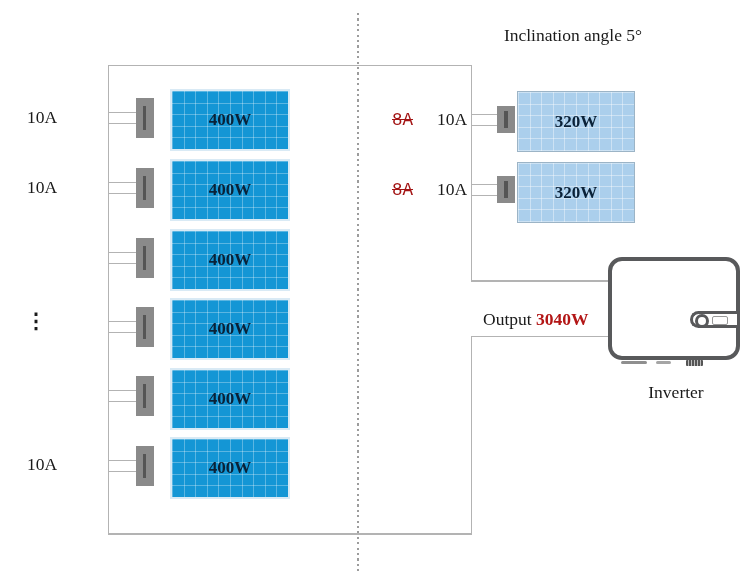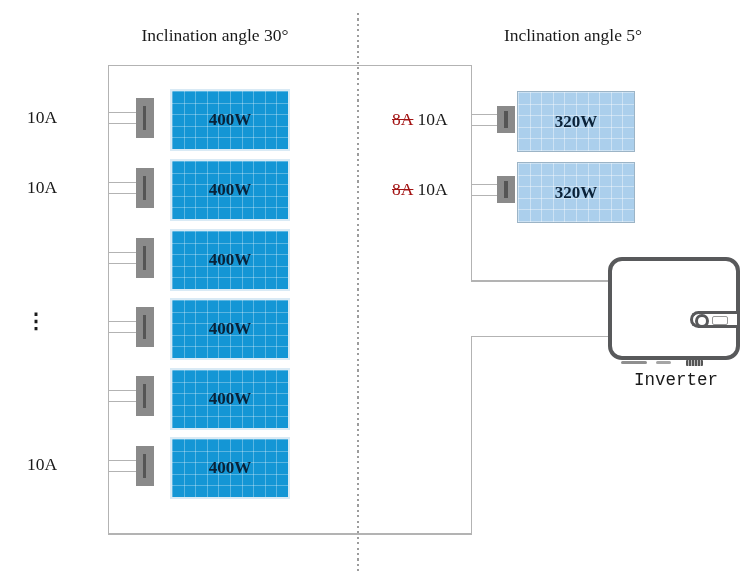--- a/index.html
+++ b/index.html
@@ -9,21 +9,21 @@
     height: 584px;
     background: #ffffff;
     font-family: "Liberation Serif", "DejaVu Serif", serif;
     color: var(--text, #1a1a1a);
     overflow: hidden;
   }
   .txt { position: absolute; white-space: nowrap; }
   .title { font-size: 17.5px; text-align: center; }
   .amp { font-size: 17.5px; text-align: center; }
   .amp-pair { font-size: 17.5px; }
-  .old-amp { color: var(--strike-red, #a31414); text-decoration: line-through; margin-right: 4px; }
+  .old-amp { color: var(--strike-red, #a31414); text-decoration: line-through; margin-right: 24px; font-family: Liberation Mono, monospace; }
   .ellipsis { font-size: 21px; font-weight: bold; text-align: center; line-height: 26px; }
 
   .wire { position: absolute; background: var(--wire, #b3b3b3); }
 
   .sep-dotted {
     position: absolute; left: 357px; top: 13px; width: 2px; height: 558px;
     background: repeating-linear-gradient(to bottom, var(--dotted-line, #9c9c9c) 0 2.2px, transparent 2.2px 5.4px);
   }
 
   .connector { position: absolute; background: var(--connector, #8a8a8a); }
@@ -80,21 +80,20 @@
   }
   .inv-mark { position: absolute; z-index: 1; }
   .output-line-label { font-size: 17.5px; }
   .output-value { font-weight: bold; color: var(--output-red, #b31616); }
 </style>
 </head>
 <body>
 
 <div id="canvas">
 
-  <div class="txt title" style="left:115px; top:25px; width:200px;">Inclination angle 30°</div>
   <div class="txt title" style="left:473px; top:25px; width:200px;">Inclination angle 5°</div>
 
   <div class="sep-dotted"></div>
 
   <div class="wire" style="left:108px; top:64.5px; width:363px; height:1.5px;"></div>
   <div class="wire" style="left:107.5px; top:65px; width:1.5px; height:469px;"></div>
   <div class="wire" style="left:108px; top:533px; width:364px; height:1.5px;"></div>
   <div class="wire" style="left:470.5px; top:65px; width:1.5px; height:216px;"></div>
   <div class="wire" style="left:471px; top:280px; width:137px; height:1.5px;"></div>
   <div class="wire" style="left:471px; top:335.5px; width:137px; height:1.5px;"></div>
@@ -175,23 +174,27 @@
   <div class="txt ellipsis" style="left:24px; top:308px; width:24px;">⋮</div>
   <div class="txt amp" style="left:24px; top:454px; width:36px;">10A</div>
 
   <div class="txt amp-pair" style="left:392px; top:109px;">
     <span class="old-amp">8A</span><span>10A</span>
   </div>
   <div class="txt amp-pair" style="left:392px; top:179px;">
     <span class="old-amp">8A</span><span>10A</span>
   </div>
 
+  <div class="txt output-line-label" style="left:483px; top:309px;">
+    <span>Output</span>
+    <span class="output-value">3040W</span>
+  </div>
 
   <div class="inverter-body"></div>
   <div class="inv-slot"></div>
   <div class="inv-led"></div>
   <div class="inv-display"></div>
   <div class="inv-mark" style="left:621px; top:361px; width:26px; height:3px; background:#8f8f8f; border-radius:2px;"></div>
   <div class="inv-mark" style="left:656px; top:361px; width:15px; height:2.5px; background:#a5a5a5; border-radius:2px;"></div>
   <div class="inv-mark" style="left:686px; top:359.5px; width:17px; height:6.5px; border-radius:1px; background:repeating-linear-gradient(90deg, #555555 0 1.5px, #bbbbbb 1.5px 3px);"></div>
-  <div class="txt title" style="left:626px; top:370px; width:100px;font-family:Liberation Mono, monospace;">Inverter</div>
+  <div class="txt title" style="left:626px; top:382px; width:100px;">Inverter</div>
 
 </div>
 
 </body></html>

